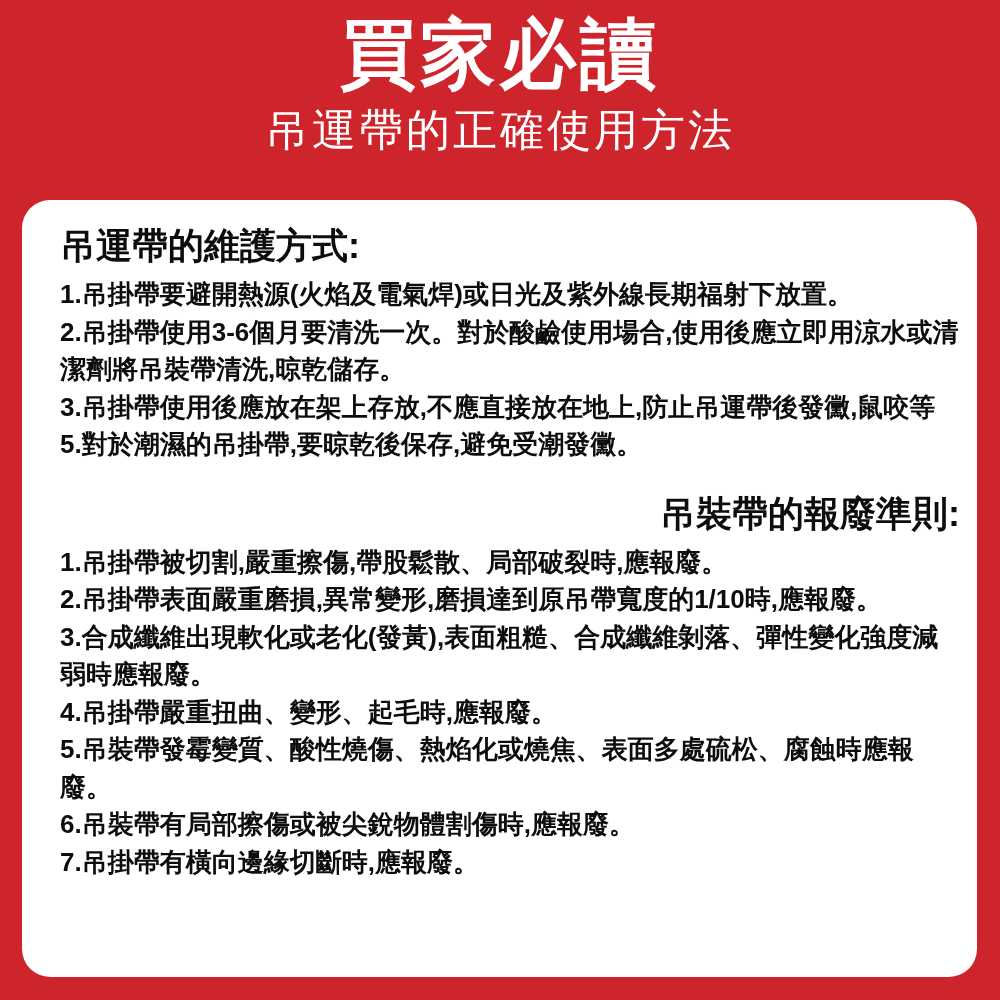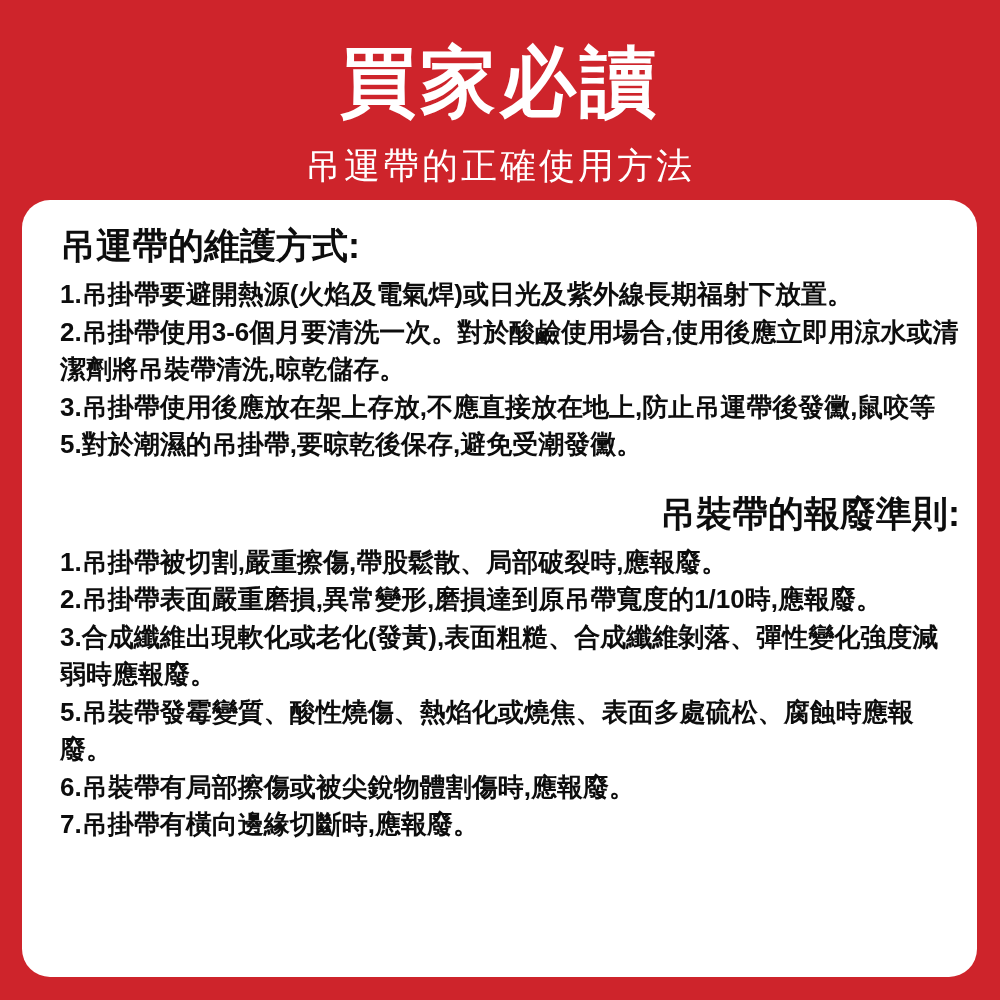--- a/index.html
+++ b/index.html
@@ -16,32 +16,32 @@
   }
   .header {
     position: absolute;
     top: 0;
     left: 0;
     width: 1000px;
     text-align: center;
   }
   .title {
     margin: 0;
-    padding-top: 40px;
+    padding-top: 12px;
     color: #FFFFFF;
     font-size: 76px;
     font-weight: 900;
     letter-spacing: 4px;
     line-height: 1.1;
   }
   .subtitle {
-    margin: 12px;
+    margin: 0;
     padding-top: 10px;
     color: #FFFFFF;
-    font-size: 36px;
+    font-size: 44px;
     font-weight: 400;
     letter-spacing: 3px;
     line-height: 1.1;
   }
   .card {
     position: absolute;
     left: 22px;
     right: 23px;
     top: 200px;
     bottom: 23px;
@@ -90,18 +90,19 @@
     <p class="rule-item">2.吊掛帶使用3-6個月要清洗一次。對於酸鹼使用場合,使用後應立即用涼水或清潔劑將吊裝帶清洗,晾乾儲存。</p>
     <p class="rule-item">3.吊掛帶使用後應放在架上存放,不應直接放在地上,防止吊運帶後發黴,鼠咬等</p>
     <p class="rule-item">5.對於潮濕的吊掛帶,要晾乾後保存,避免受潮發黴。</p>
   </div>
 
   <h2 class="section-heading second">吊裝帶的報廢準則:</h2>
   <div class="rule-list">
     <p class="rule-item">1.吊掛帶被切割,嚴重擦傷,帶股鬆散、局部破裂時,應報廢。</p>
     <p class="rule-item">2.吊掛帶表面嚴重磨損,異常變形,磨損達到原吊帶寬度的1/10時,應報廢。</p>
     <p class="rule-item">3.合成纖維出現軟化或老化(發黃),表面粗糙、合成纖維剝落、彈性變化強度減弱時應報廢。</p>
+    <p class="rule-item">4.吊掛帶嚴重扭曲、變形、起毛時,應報廢。</p>
     <p class="rule-item">5.吊裝帶發霉變質、酸性燒傷、熱焰化或燒焦、表面多處硫松、腐蝕時應報廢。</p>
     <p class="rule-item">6.吊裝帶有局部擦傷或被尖銳物體割傷時,應報廢。</p>
     <p class="rule-item">7.吊掛帶有橫向邊緣切斷時,應報廢。</p>
   </div>
 
 </div>
 
 </body></html>

